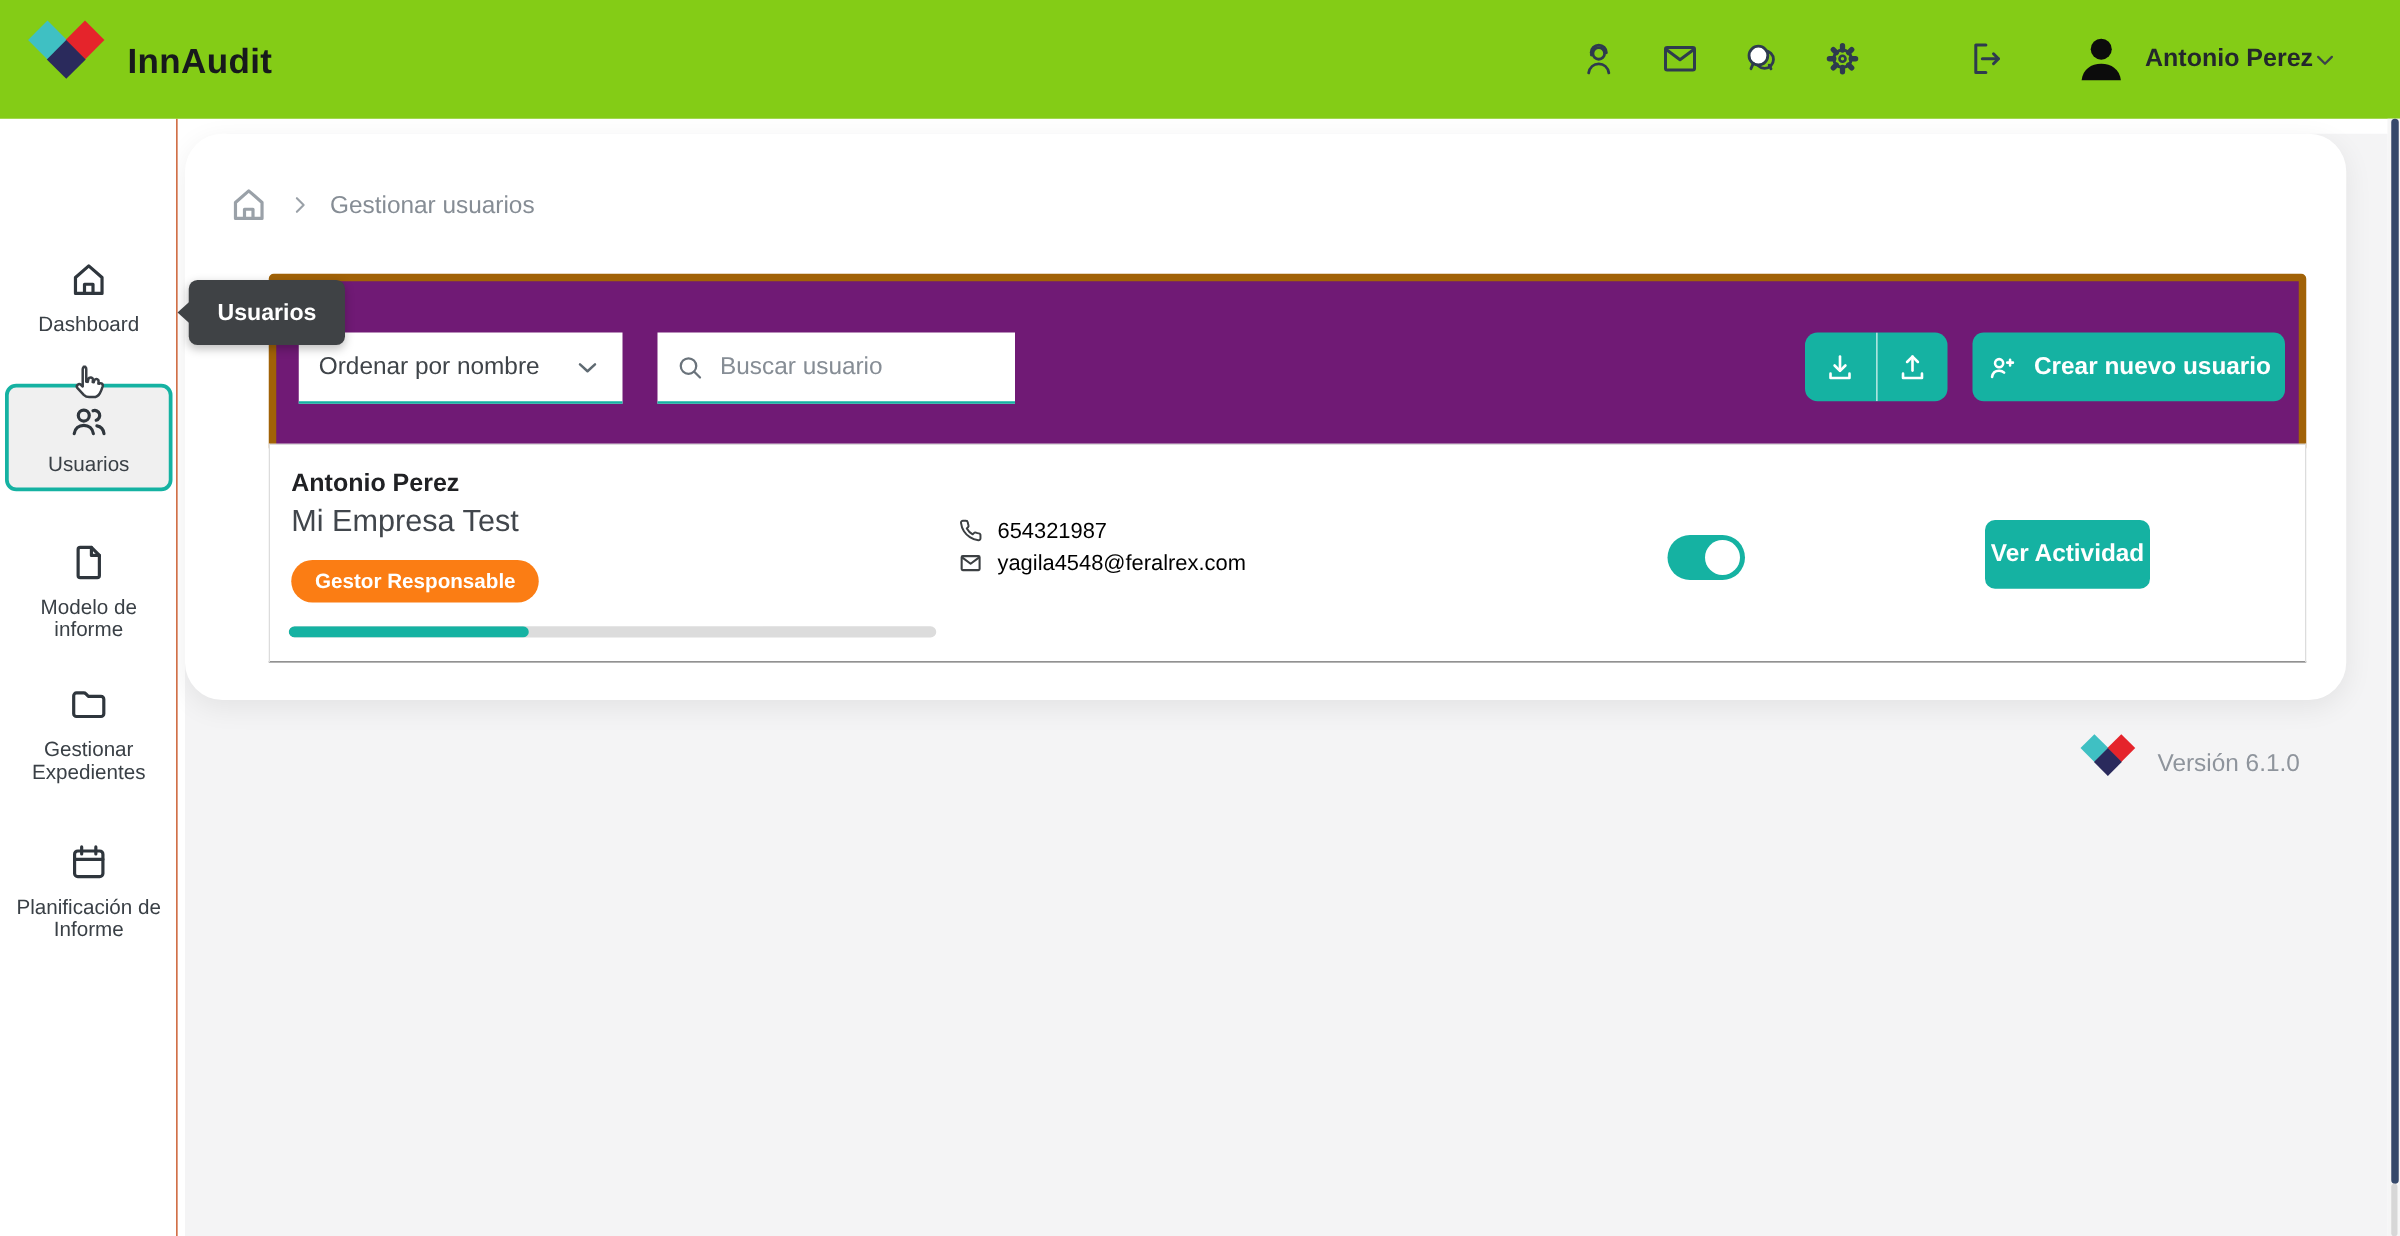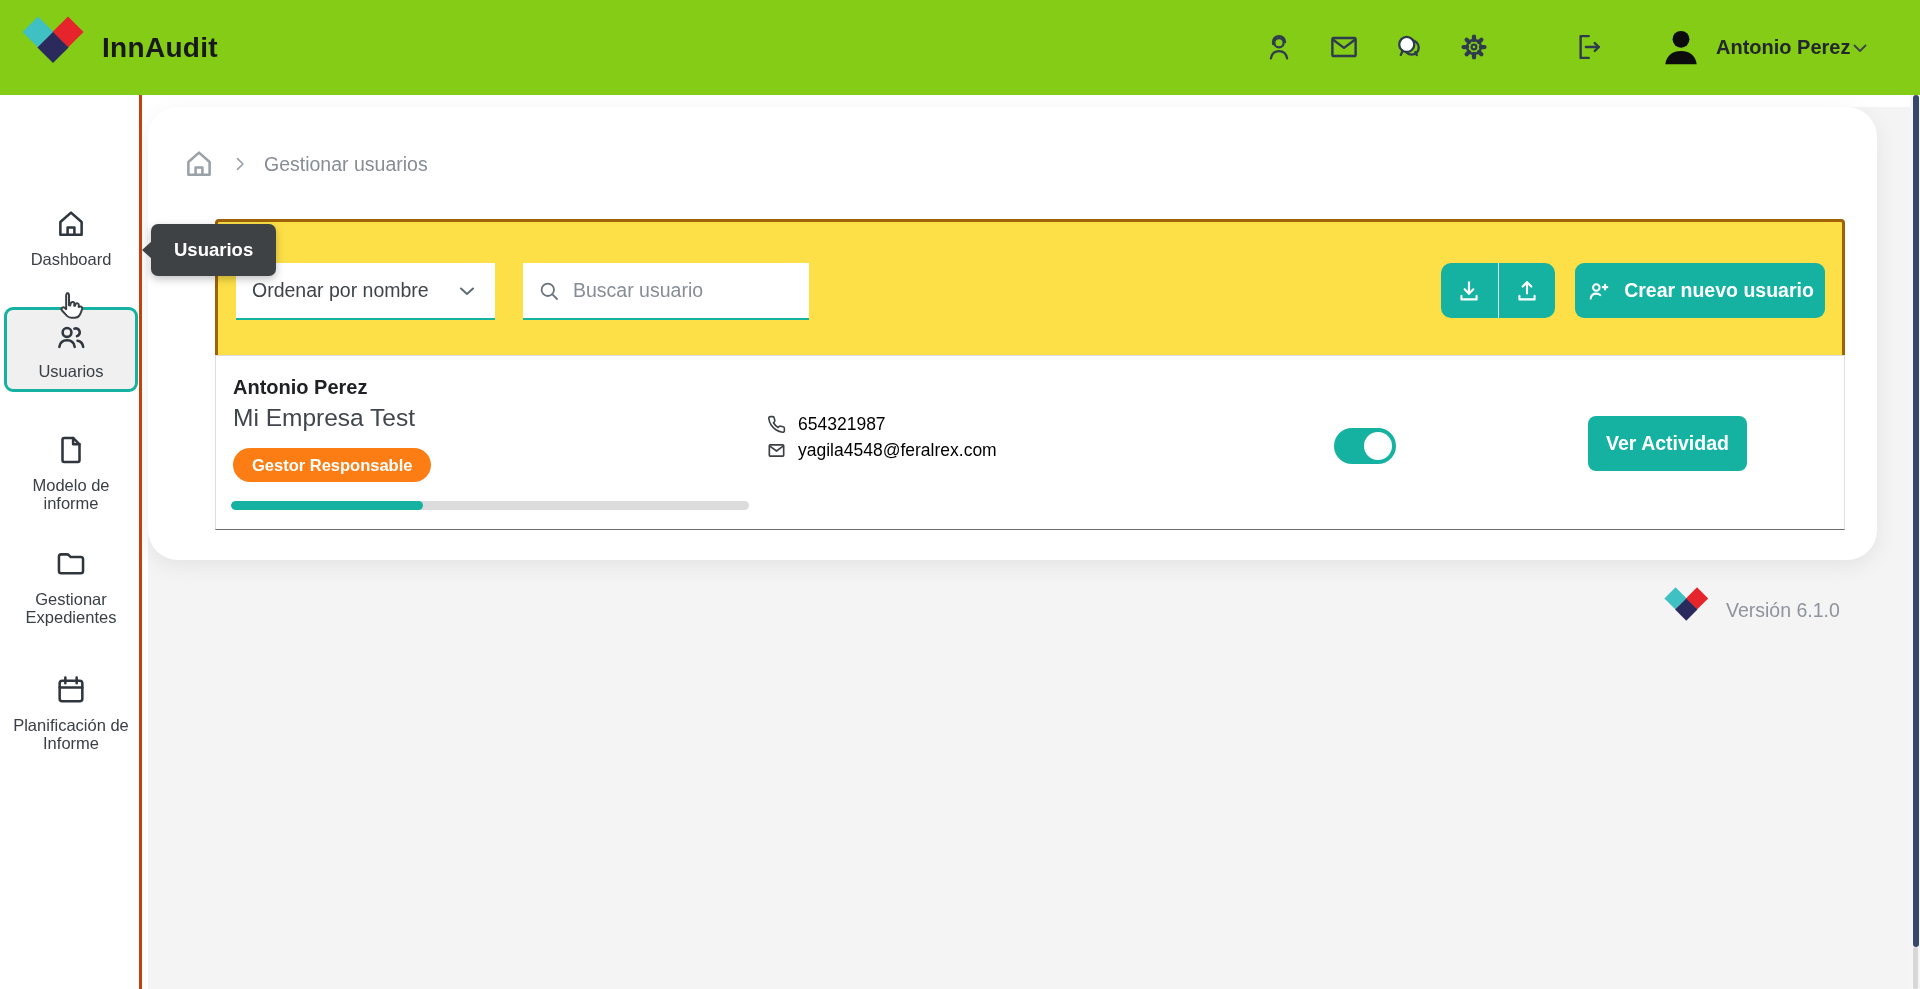--- a/index.html
+++ b/index.html
@@ -12,41 +12,41 @@
   .logo { position:absolute; left:22px; top:16px; display:flex; align-items:center; gap:16px; }
   .logo-name { font-size:28px; font-weight:800; color:#17191c; letter-spacing:.3px; }
   .hicon { position:absolute; top:30px; width:34px; height:34px; color:#2e3b4e; cursor:pointer; }
   .hicon svg { width:34px; height:34px; }
   .avatar { position:absolute; left:1658px; top:24px; width:46px; height:46px; color:#0c0c0c; }
   .avatar svg { width:46px; height:46px; }
   .uname { position:absolute; left:1716px; top:0; height:95px; line-height:95px; font-size:20px; font-weight:700; color:#23272c; }
   .uchev { position:absolute; left:1848px; top:36px; width:24px; height:24px; color:#3c434b; }
 
   
-  .sidebar { position:absolute; left:0; top:95px; width:142px; height:894px; background:#fff; border-right:3px solid #c2410c; z-index:20; }
+  .sidebar { position:absolute; left:0; top:95px; width:142px; height:894px; background:#fff; border-right:1px solid #c2410c; z-index:20; }
   .side-item { position:absolute; left:0; width:142px; display:flex; flex-direction:column; align-items:center; gap:5px; cursor:pointer; }
   .side-item .sicon { color:#2f363d; }
   .side-item .sicon svg { width:34px; height:34px; }
   .slabel { font-size:16.5px; line-height:18px; color:#3a4046; text-align:center; max-width:122px; }
   .side-item.active { left:4px; width:134px; border:3px solid #15b2a2; border-radius:9px; background:#f0f0f0; padding:10px 0 9px; gap:4px; }
 
   .cursor-hand { position:absolute; left:50px; top:287px; width:40px; height:40px; color:#3a3f45; z-index:40; }
 
   
   .main { position:absolute; left:148px; top:107px; right:10px; bottom:0; background:#f4f4f5; border-top-left-radius:36px; z-index:10; }
   .card { position:absolute; left:0; top:0; width:1729px; height:453px; background:#fff; border-radius:30px; box-shadow:0 6px 22px rgba(0,0,0,.07); }
 
   
   .breadcrumb { position:absolute; left:34px; top:28px; display:flex; align-items:center; gap:14px;margin-top:12px; }
   .bc-home { width:34px; height:34px; color:#9aa1a8; cursor:pointer; }
   .bc-sep { width:20px; height:20px; color:#9aa1a8; }
   .bc-page { font-size:19.5px; color:#868d95; }
 
   
-  .filterbar { position:absolute; left:67px; top:112px; width:1630px; height:143px; background:#fde047; border:3px solid #a16207; border-radius:4px; }
+  .filterbar { position:absolute; left:67px; top:112px; width:1630px; height:143px; background:#701a75; border:6px solid #a16207; border-radius:4px; }
   .sortsel { position:absolute; left:18px; top:41px; width:259px; height:57px; background:#fff; border-bottom:2.5px solid #15b2a2; display:flex; align-items:center; padding:0 16px; cursor:pointer; }
   .sortsel .stext { font-size:19.5px; color:#3f4449; flex:1; }
   .sortsel .schev { width:24px; height:24px; color:#5f6a72; }
   .searchbox { position:absolute; left:305px; top:41px; width:286px; height:57px; background:#fff; border-bottom:2.5px solid #15b2a2; display:flex; align-items:center; padding:0 14px; gap:12px; }
   .searchbox .mag { width:24px; height:24px; color:#6a737b; flex:0 0 auto; }
   .searchbox input { border:none; outline:none; flex:1; min-width:0; font-size:19.5px; color:#4a5056; font-family:"Liberation Sans", sans-serif; background:transparent; }
   .searchbox input::placeholder { color:#868d95; }
   .impexp { position:absolute; left:1223px; top:41px; width:114px; height:55px; background:#15b2a2; border-radius:10px; display:flex; overflow:hidden; cursor:pointer; }
   .impexp .half { flex:1; display:flex; align-items:center; justify-content:center; color:#fff; }
   .impexp .half:first-child { border-right:1.5px solid rgba(255,255,255,.85); }
@@ -61,21 +61,21 @@
   .u-badge { position:absolute; left:17px; top:92px; height:34px; line-height:34px; padding:0 19px; background:#fb7d14; border-radius:17px; color:#fff; font-size:16.5px; font-weight:700; }
   .progress { position:absolute; left:15px; top:145px; width:518px; height:9px; background:#dcdcdc; border-radius:5px; overflow:hidden; }
   .progress .fill { height:100%; background:#15b2a2; border-radius:5px; width:0; }
   .contact { position:absolute; left:550px; top:58px; display:flex; flex-direction:column; gap:5px; }
   .c-row { display:flex; align-items:center; gap:11px; font-size:17.5px; color:#000000; }
   .c-row svg { width:21px; height:21px; color:#3c4043; }
   .toggle { position:absolute; left:1118px; top:72px; width:62px; height:36px; border-radius:18px; background:#c9c9c9; cursor:pointer; }
   .toggle .knob { position:absolute; top:4px; left:4px; width:28px; height:28px; background:#fff; border-radius:50%; transition:left .1s; }
   .toggle.on { background:#15b2a2; }
   .toggle.on .knob { left:30px; }
-  .btn-activity { position:absolute; left:1372px; top:60px; width:159px; height:55px; background:#15b2a2; border:none; border-radius:8px; color:#fff; font-size:19.5px; font-weight:700; font-family:"Liberation Sans", sans-serif; cursor:pointer; }
+  .btn-activity { position:absolute; left:1372px; top:60px; width:132px; height:55px; background:#15b2a2; border:none; border-radius:8px; color:#fff; font-size:19.5px; font-weight:700; font-family:"Liberation Sans", sans-serif; cursor:pointer; }
 
   
   .version { position:absolute; left:1516px; top:480px; display:flex; align-items:center; gap:16px; }
   .version .vtext { font-size:19.5px; color:#8e949c; }
 
   
   .tooltip { position:absolute; left:151px; top:224px; height:52px; background:#3f4245; border-radius:7px; color:#fff; font-size:18.5px; font-weight:700; display:flex; align-items:center; padding:0 23px; z-index:50; box-shadow:0 3px 8px rgba(0,0,0,.25); }
   .tooltip::before { content:""; position:absolute; left:-9px; top:50%; transform:translateY(-50%); border-top:9px solid transparent; border-bottom:9px solid transparent; border-right:10px solid #3f4245; }
 
   

